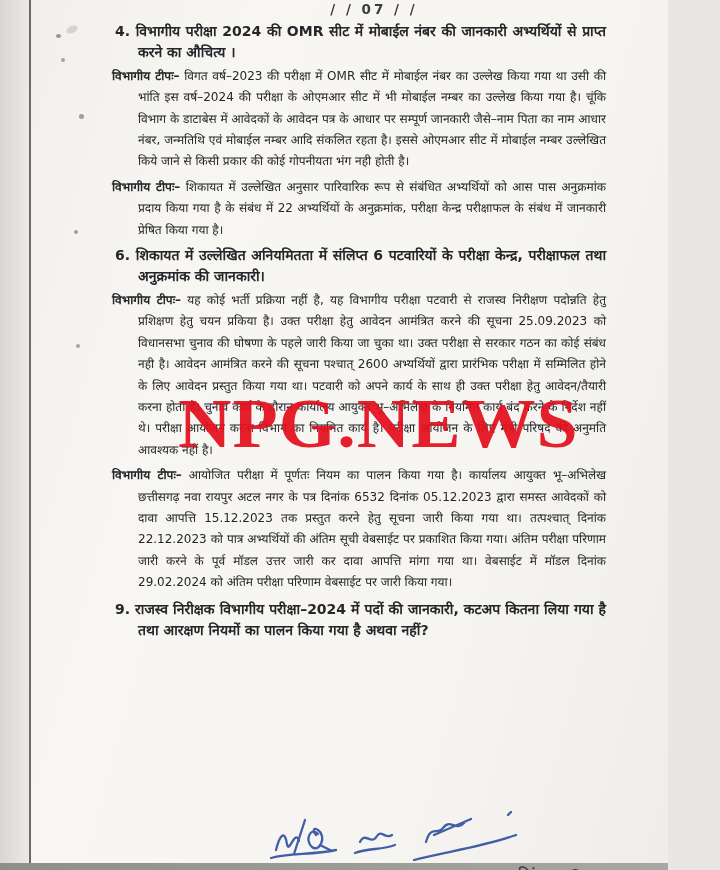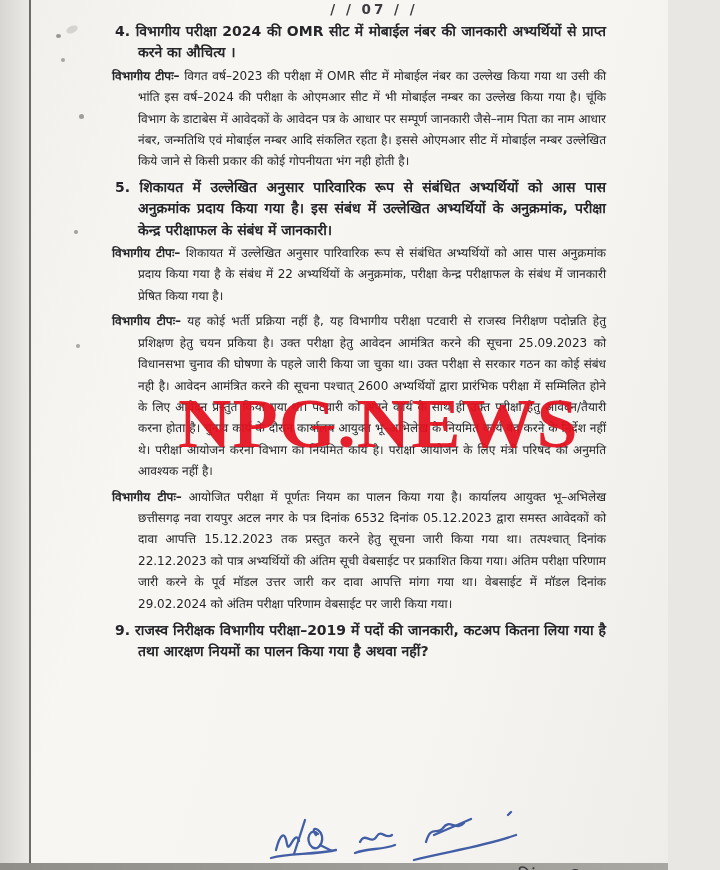--- a/index.html
+++ b/index.html
@@ -77,29 +77,29 @@
   <div class="speck" style="left:74px;top:230px;width:4px;height:4px;opacity:.5"></div>
   <div class="speck" style="left:76px;top:344px;width:4px;height:4px;opacity:.45"></div>
 
   <div class="pageno">/ / 07 / /</div>
 
   <div class="content">
 
     <p class="sec-head"><span>4.</span> <span>विभागीय परीक्षा 2024 की OMR सीट में मोबाईल नंबर की जानकारी अभ्यर्थियों से प्राप्त करने का औचित्य ।</span></p>
     <p class="sec-note"><span class="note-label">विभागीय टीपः–</span> <span>विगत वर्ष–2023 की परीक्षा में OMR सीट में मोबाईल नंबर का उल्लेख किया गया था उसी की भांति इस वर्ष–2024 की परीक्षा के ओएमआर सीट में भी मोबाईल नम्बर का उल्लेख किया गया है। चूंकि विभाग के डाटाबेस में आवेदकों के आवेदन पत्र के आधार पर सम्पूर्ण जानकारी जैसे–नाम पिता का नाम आधार नंबर, जन्मतिथि एवं मोबाईल नम्बर आदि संकलित रहता है। इससे ओएमआर सीट में मोबाईल नम्बर उल्लेखित किये जाने से किसी प्रकार की कोई गोपनीयता भंग नही होती है।</span></p>
 
-    <p class="sec-head"><span>5.</span> <span>शिकायत में उल्लेखित अनुसार पारिवारिक रूप से संबंधित अभ्यर्थियों को आस पास अनुक्रमांक प्रदाय किया गया है। इस संबंध में उल्लेखित अभ्यर्थियों के अनुक्रमांक, परीक्षा केन्द्र परीक्षाफल के संबंध में जानकारी।</span></p>
     <p class="sec-note"><span class="note-label">विभागीय टीपः–</span> <span>शिकायत में उल्लेखित अनुसार पारिवारिक रूप से संबंधित अभ्यर्थियों को आस पास अनुक्रमांक प्रदाय किया गया है के संबंध में 22 अभ्यर्थियों के अनुक्रमांक, परीक्षा केन्द्र परीक्षाफल के संबंध में जानकारी प्रेषित किया गया है।</span></p>
 
+    <p class="sec-head"><span>6.</span> <span>शिकायत में उल्लेखित अनियमितता में संलिप्त 6 पटवारियों के परीक्षा केन्द्र, परीक्षाफल तथा अनुक्रमांक की जानकारी।</span></p>
 
     <p class="sec-note"><span class="note-label">विभागीय टीपः–</span> <span>यह कोई भर्ती प्रक्रिया नहीं है, यह विभागीय परीक्षा पटवारी से राजस्व निरीक्षण पदोन्नति हेतु प्रशिक्षण हेतु चयन प्रकिया है। उक्त परीक्षा हेतु आवेदन आमंत्रित करने की सूचना 25.09.2023 को विधानसभा चुनाव की घोषणा के पहले जारी किया जा चुका था। उक्त परीक्षा से सरकार गठन का कोई संबंध नही है। आवेदन आमंत्रित करने की सूचना पश्चात् 2600 अभ्यर्थियों द्वारा प्रारंभिक परीक्षा में सम्मिलित होने के लिए आवेदन प्रस्तुत किया गया था। पटवारी को अपने कार्य के साथ ही उक्त परीक्षा हेतु आवेदन/तैयारी करना होता है। चुनाव कार्य के दौरान कार्यालय आयुक्त भू–अभिलेख के नियमित कार्य बंद करने के निर्देश नहीं थे। परीक्षा आयोजन करना विभाग का नियमित कार्य है। परीक्षा आयोजन के लिए मंत्री परिषद की अनुमति आवश्यक नहीं है।</span></p>
 
     <p class="sec-note"><span class="note-label">विभागीय टीपः–</span> <span>आयोजित परीक्षा में पूर्णतः नियम का पालन किया गया है।  कार्यालय आयुक्त भू–अभिलेख छत्तीसगढ़ नवा रायपुर अटल नगर के पत्र दिनांक 6532 दिनांक 05.12.2023 द्वारा समस्त आवेदकों को दावा आपत्ति 15.12.2023 तक प्रस्तुत करने हेतु सूचना जारी किया गया था। तत्पश्चात् दिनांक 22.12.2023 को पात्र अभ्यर्थियों की अंतिम सूची वेबसाईट पर प्रकाशित किया गया। अंतिम परीक्षा परिणाम जारी करने के पूर्व मॉडल उत्तर जारी कर दावा आपत्ति मांगा गया था।  वेबसाईट में मॉडल दिनांक 29.02.2024 को अंतिम परीक्षा परिणाम वेबसाईट पर जारी किया गया।</span></p>
 
-    <p class="sec-head gap-before"><span>9.</span> <span>राजस्व निरीक्षक विभागीय परीक्षा–2019 में पदों की जानकारी, कटअप कितना लिया गया है तथा आरक्षण नियमों का पालन किया गया है अथवा नहीं?</span></p>
+    <p class="sec-head gap-before"><span>9.</span> <span>राजस्व निरीक्षक विभागीय परीक्षा–2024 में पदों की जानकारी, कटअप कितना लिया गया है तथा आरक्षण नियमों का पालन किया गया है अथवा नहीं?</span></p>
 
   </div>
 
   <div class="watermark">NPG.NEWS</div>
 
   <div class="continuation">निरंतर....8...</div>
 
   <svg class="signature" viewBox="0 0 270 62" fill="none" xmlns="http://www.w3.org/2000/svg">
     <g stroke="#2f4e9e" stroke-width="2.3" stroke-linecap="round" opacity="0.9">
       <path d="M8,44 C12,28 17,24 19,38 C21,49 27,22 31,35"></path>

